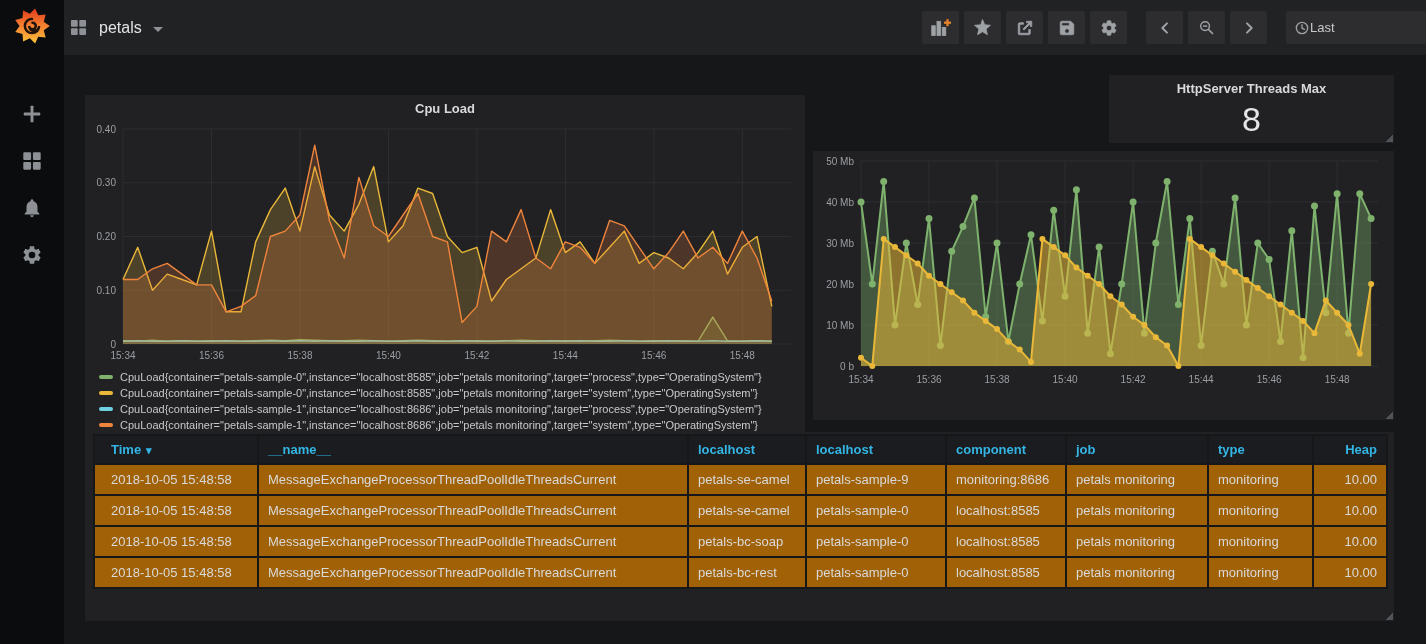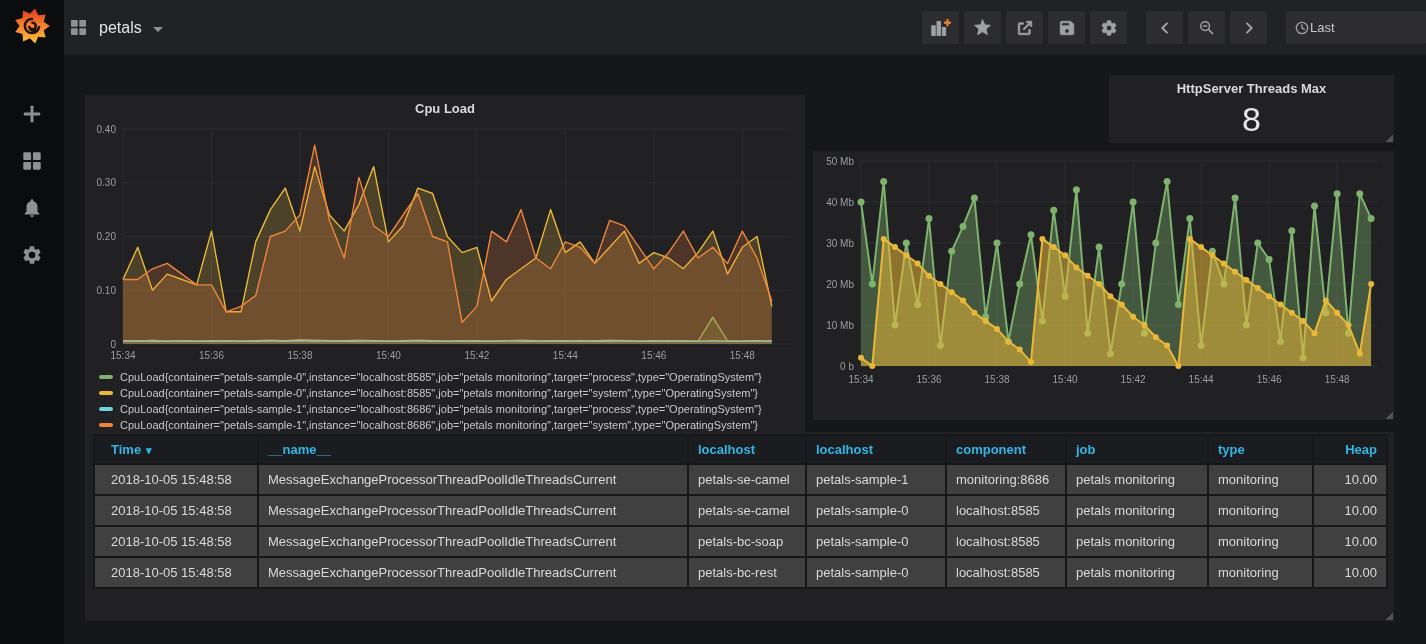--- a/index.html
+++ b/index.html
@@ -49,21 +49,21 @@
   .legend { margin:5px 0 0 14px; }
   .legend-item { display:flex; align-items:center; height:16px; cursor:pointer; }
   .legend-marker { width:14px; height:4px; border-radius:2px; margin-right:7px; flex:none; }
   .legend-label { font-size:11px; color:#c7c8c9; white-space:nowrap; }
   
   .stat-value { text-align:center; font-size:34px; font-weight:500; color:#e6e6e6; line-height:36px; }
   
   table.mx { border-collapse:collapse; margin:2px 8px 0 8px; table-layout:fixed; width:1293px; font-size:13px; }
   table.mx th { color:#33b5e5; font-weight:700; text-align:left; padding:6px 9px; height:28px;
     background:#1b1c1f; border:2px solid #161719; cursor:pointer; white-space:nowrap; overflow:hidden; }
-  table.mx td { color:#d8d9da; padding:7px 9px; height:31px; background:#404040;
+  table.mx td { color:#d8d9da; padding:7px 9px; height:31px; background:#a16207;
     border:2px solid #161719; white-space:nowrap; overflow:hidden; }
   table.mx th:first-child, table.mx td:first-child { padding-left:16px; }
   .sort-caret { margin-left:5px; font-size:11px; }
 </style>
 </head>
 <body>
 
 <div class="sidebar">
   <div class="logo">
     <svg width="38" height="38" viewBox="0 0 32 32">
@@ -397,21 +397,21 @@
             <th>job</th>
             <th>type</th>
             <th style="text-align: right;">Heap</th>
           </tr>
         </thead>
       <tbody>
           <tr>
             <td>2018-10-05 15:48:58</td>
             <td>MessageExchangeProcessorThreadPoolIdleThreadsCurrent</td>
             <td>petals-se-camel</td>
-            <td>petals-sample-1</td>
+            <td>petals-sample-9</td>
             <td>monitoring:8686</td>
             <td>petals monitoring</td>
             <td>monitoring</td>
             <td style="text-align: right;">10.00</td>
           </tr>
           <tr>
             <td>2018-10-05 15:48:58</td>
             <td>MessageExchangeProcessorThreadPoolIdleThreadsCurrent</td>
             <td>petals-se-camel</td>
             <td>petals-sample-0</td>

